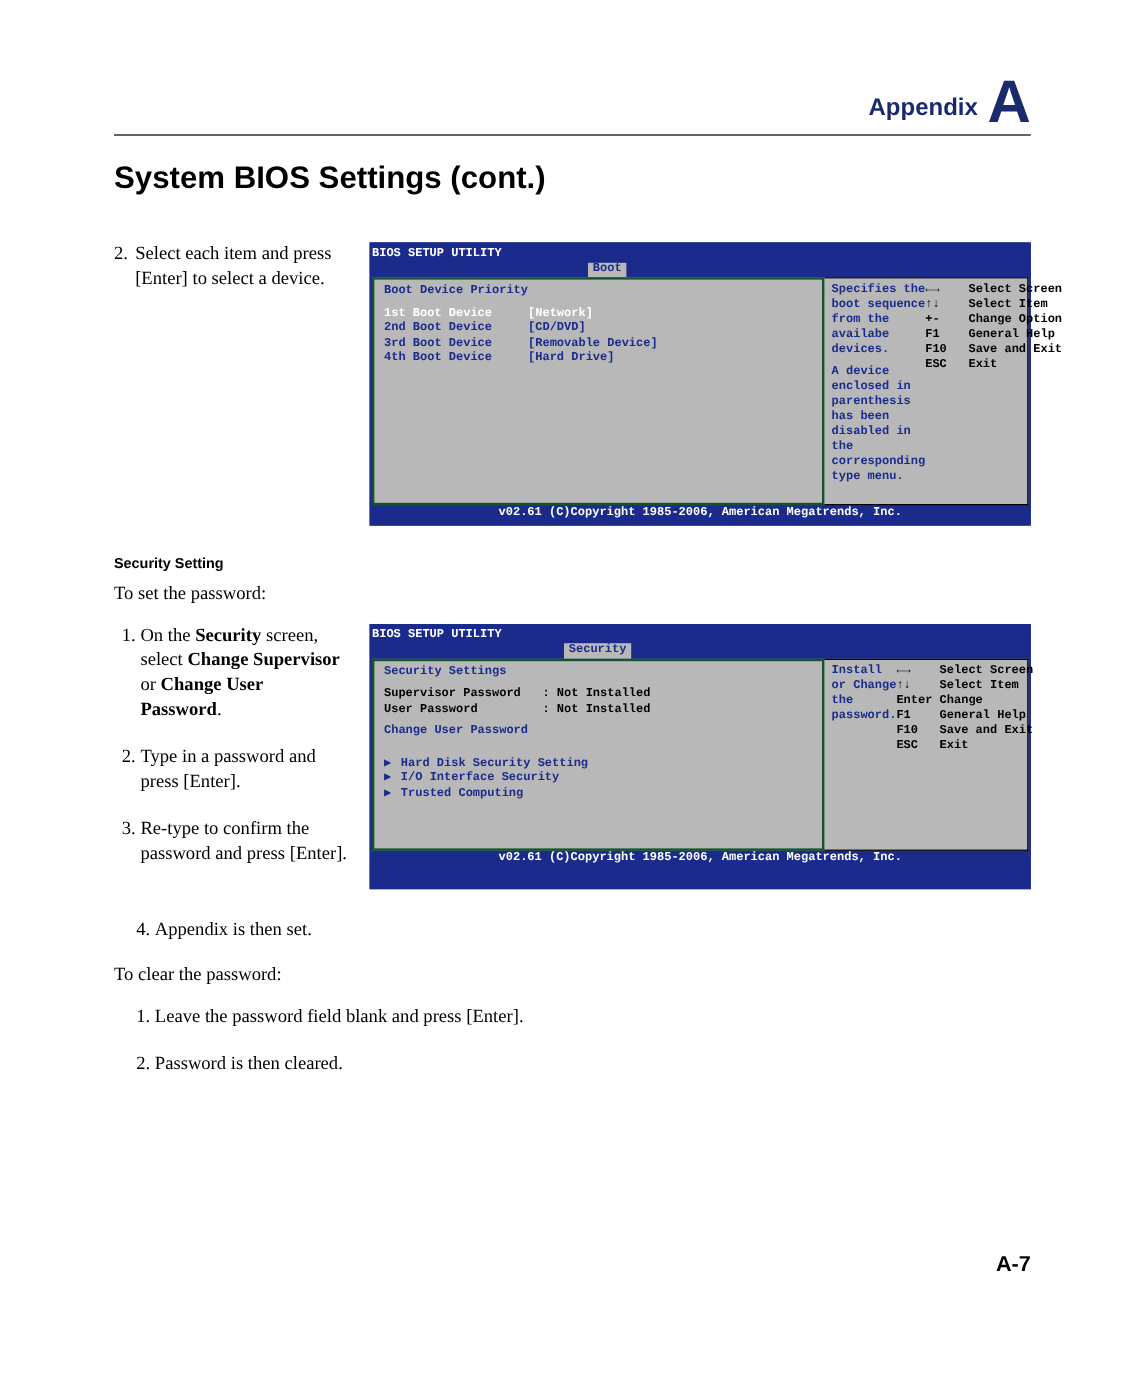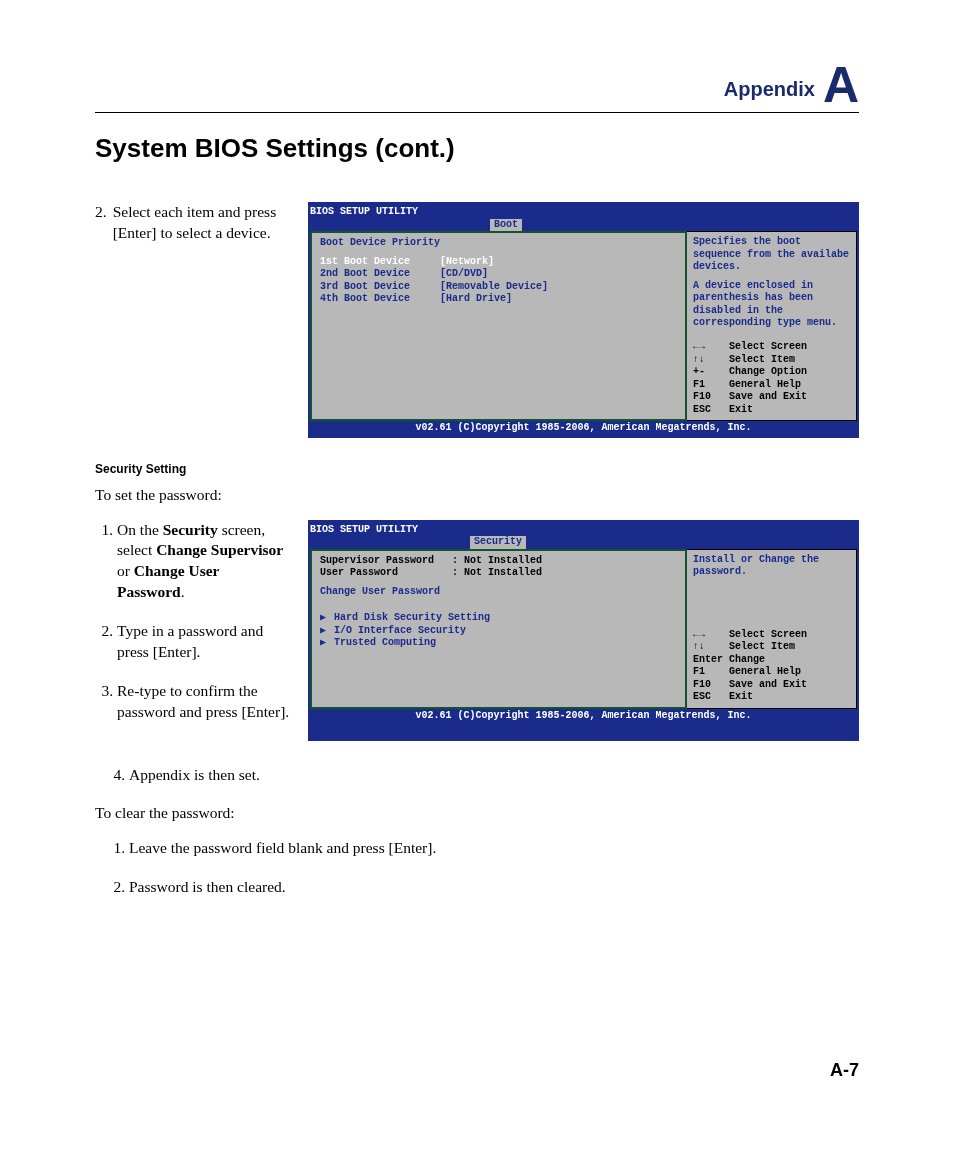--- a/index.html
+++ b/index.html
@@ -89,21 +89,21 @@
     padding: 4px 8px;
     color: #1a2b8c;
   }
   .bios-right {
     width: 170px;
     border: 1px solid #000;
     border-left: none;
     padding: 4px 6px;
     color: #1a2b8c;
     display: flex;
-    flex-direction: column;
+    flex-direction: row;
     justify-content: space-between;
   }
   .bios-footer {
     background: #1a2b8c;
     color: #fff;
     text-align: center;
     padding: 1px 0;
   }
   .bios-left-header {
     color: #1a2b8c;
@@ -123,21 +123,21 @@
     margin-bottom: 16px;
   }
   .body-list {
     font-size: 15.5px;
     padding-left: 34px;
     line-height: 1.35;
   }
   .body-list li { margin-bottom: 18px; }
   .page-num {
     position: absolute;
-    bottom: 68px;
+    bottom: 85px;
     right: 95px;
     font-family: Arial, Helvetica, sans-serif;
     font-weight: bold;
     font-size: 18px;
   }
   .tri { color: #1a2b8c; }
   .submenu-row { display:flex; gap:8px; }
 </style>
 </head>
 <body>
@@ -200,20 +200,21 @@
         <li>Re-type to confirm the password and press [Enter].</li>
       </ol>
   </div>
   <div class="bios-box">
     <div class="bios-title-bar">BIOS SETUP UTILITY</div>
     <div class="bios-tab-row" style="padding-left:160px;">
       <span class="bios-tab">Security</span>
     </div>
     <div class="bios-body bios-body-short">
       <div class="bios-left">
+        <div class="bios-left-header">Security Settings</div>
         <div id="bios2-status" style="color:#000;">
             <div class="bios-list">Supervisor Password   : Not Installed</div>
             <div class="bios-list">User Password         : Not Installed</div>
           </div>
         <div style="height:6px;"></div>
         <div id="bios2-actions">
             <div>Change User Password</div>
           </div>
         <div style="height:14px;"></div>
         <div id="bios2-submenus">

